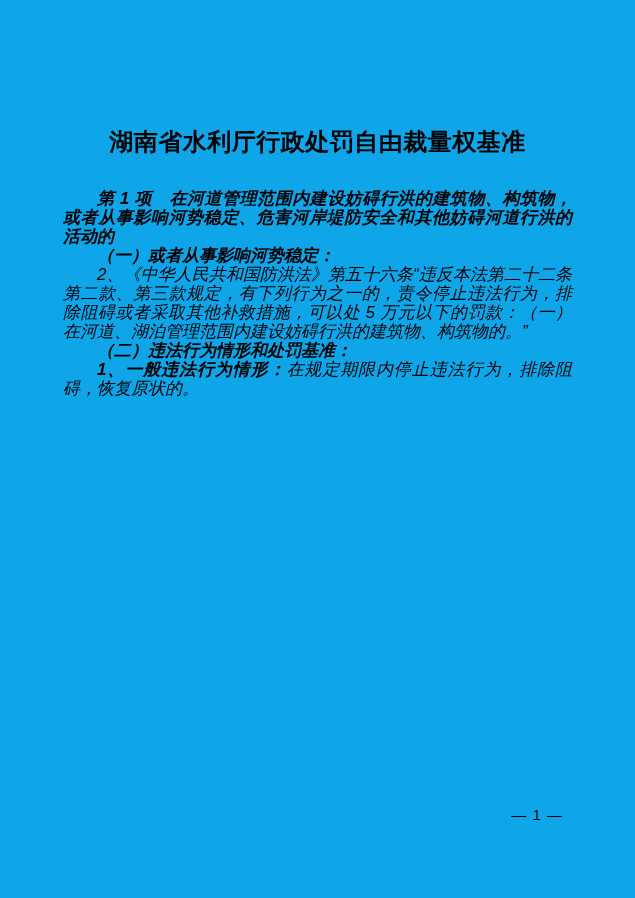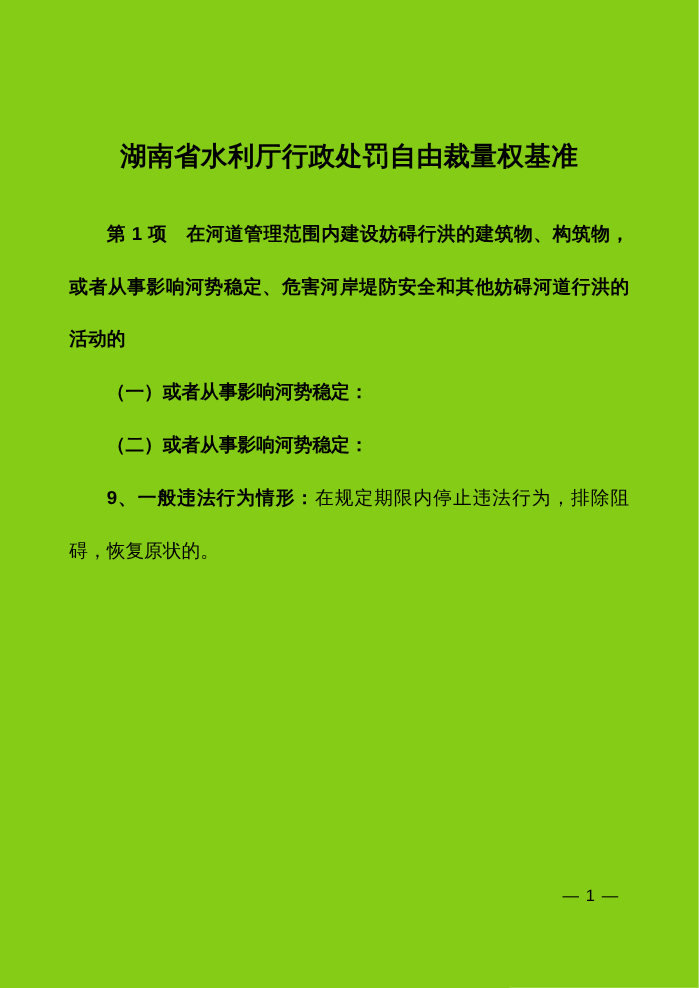--- a/index.html
+++ b/index.html
@@ -11,42 +11,43 @@
     width: 635px;
     height: 898px;
     position: relative;
     overflow: hidden;
     font-family: "Liberation Sans", sans-serif;
     color: #000000;
   }
   .page {
     position: absolute;
     inset: 0;
-    background: #84cc16;
+    background: #0ea5e9;
   }
   .doc-title {
     position: absolute;
     top: 126px;
     left: 0;
     width: 635px;
     margin: 0;
     text-align: center;
     font-size: 24px;
     font-weight: bold;
     letter-spacing: 0.5px;
   }
   .doc-body {
     position: absolute;
     top: 189px;
     left: 63px;
     width: 509px;
     font-size: 17px;
-    line-height: 48px;
+    line-height: 19px;
     text-align: justify;
     text-justify: inter-character;
+    font-style: italic;
   }
   .para {
     margin: 0;
     text-indent: 2em;
   }
   .bold {
     font-weight: bold;
   }
   .page-number {
     position: absolute;
@@ -65,22 +66,23 @@
 
   <h1 class="doc-title">湖南省水利厅行政处罚自由裁量权基准</h1>
 
   <div class="doc-body">
 
     <p class="para bold"><span>第 1 项　在河道管理范围内建设妨碍行洪的建筑物、构筑物，或者从事影响河势稳定、危害河岸堤防安全和其他妨碍河道行洪的活动的</span></p>
 
     <p class="para bold"><span>（一）或者从事影响河势稳定：</span></p>
 
 
+    <p class="para"><span>2、《中华人民共和国防洪法》第五十六条“违反本法第二十二条第二款、第三款规定，有下列行为之一的，责令停止违法行为，排除阻碍或者采取其他补救措施，可以处 5 万元以下的罚款：（一）在河道、湖泊管理范围内建设妨碍行洪的建筑物、构筑物的。”</span></p>
 
-    <p class="para bold"><span>（二）或者从事影响河势稳定：</span></p>
+    <p class="para bold"><span>（二）违法行为情形和处罚基准：</span></p>
 
-    <p class="para"><span class="bold">9、一般违法行为情形：</span><span>在规定期限内停止违法行为，排除阻碍，恢复原状的。</span></p>
+    <p class="para"><span class="bold">1、一般违法行为情形：</span><span>在规定期限内停止违法行为，排除阻碍，恢复原状的。</span></p>
 
   </div>
 
   <div class="page-number">— 1 —</div>
 
 </div>
 
 </body></html>

